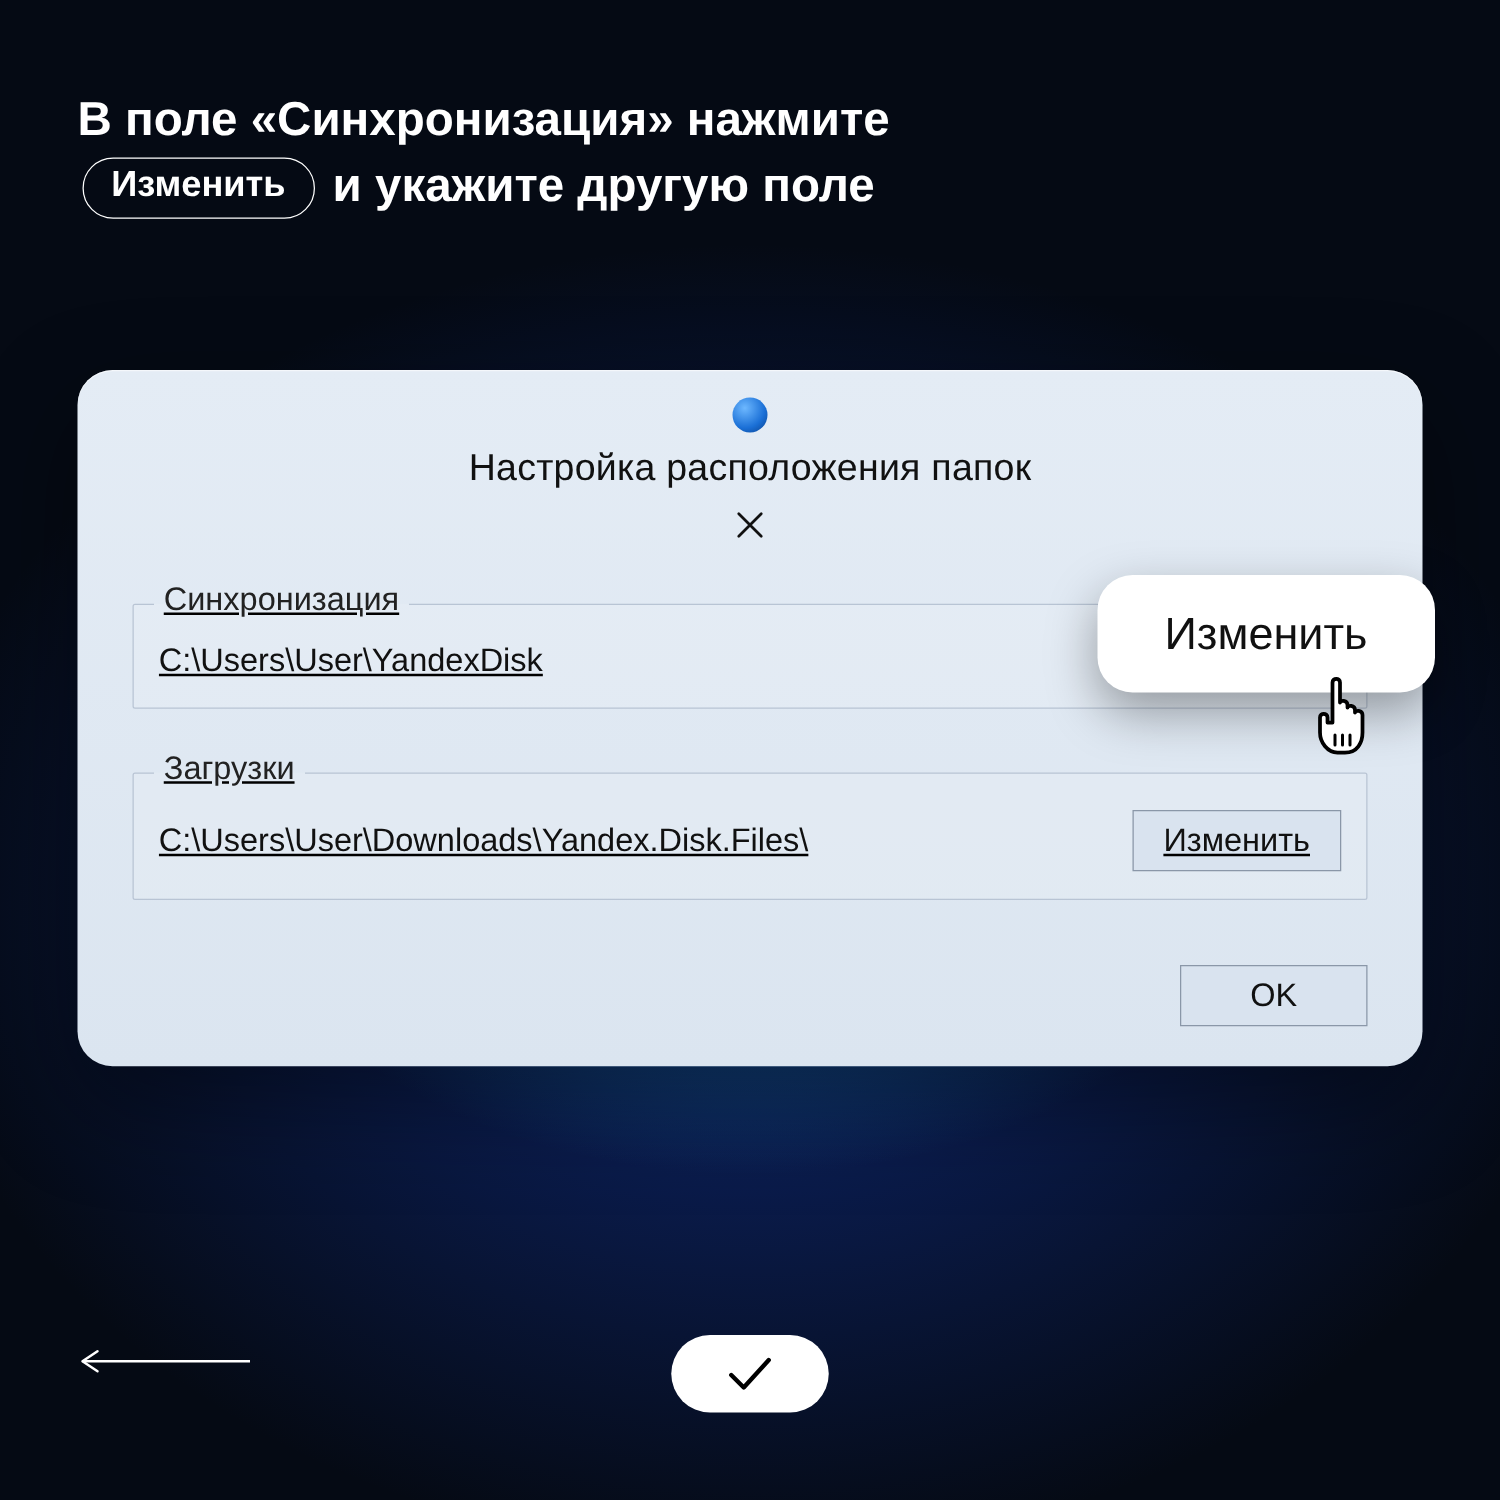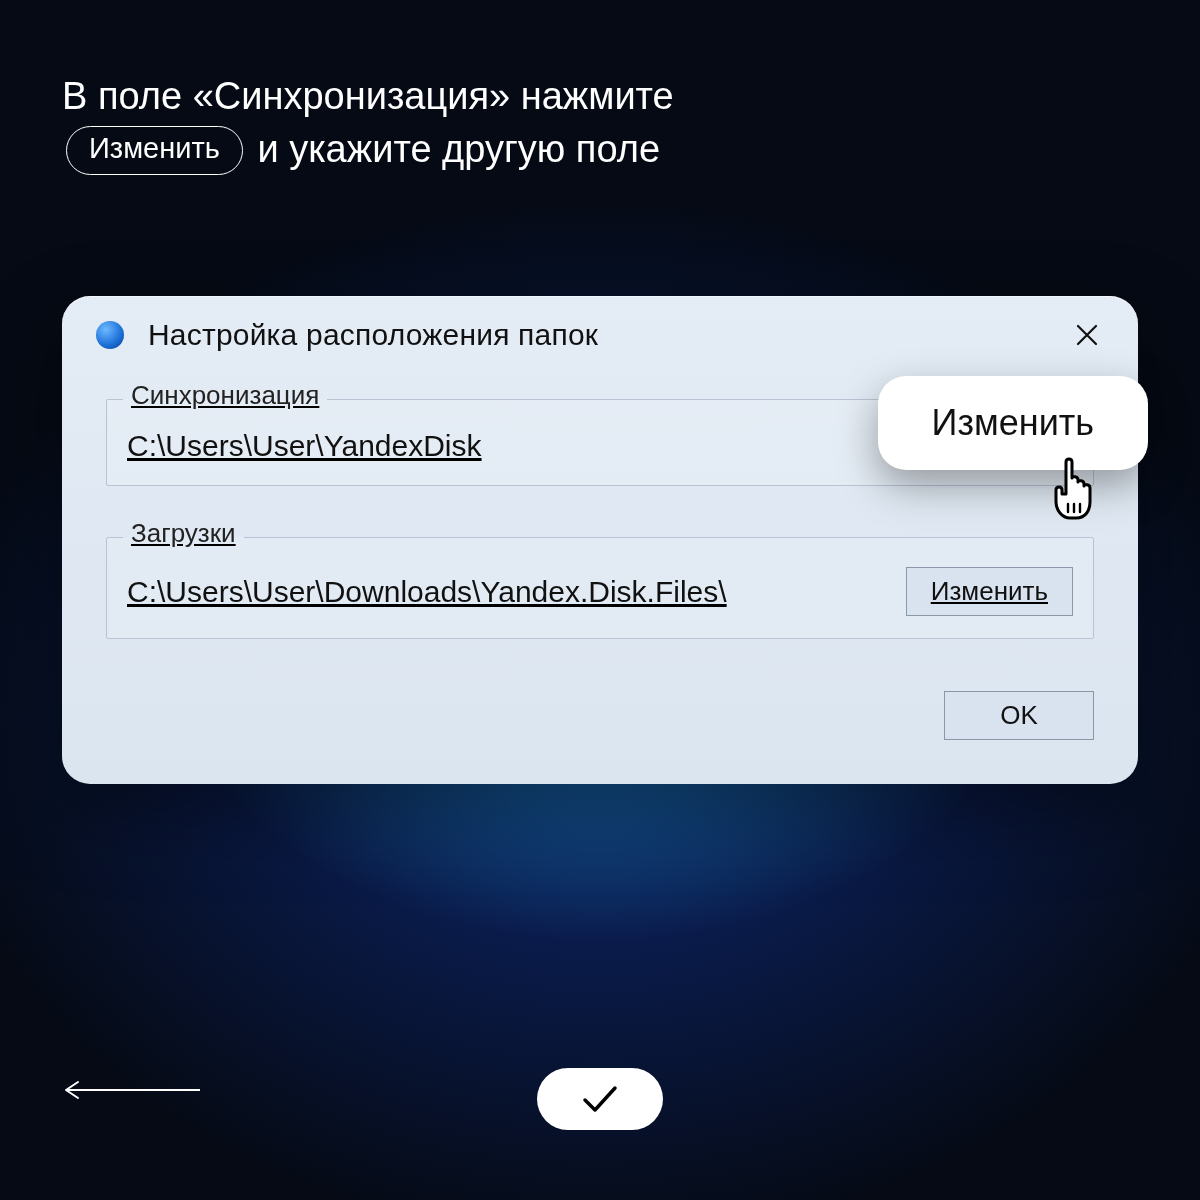--- a/index.html
+++ b/index.html
@@ -22,21 +22,21 @@
   z-index: 1;
   padding: 70px 62px 0 62px;
   height: 100%;
   display: flex;
   flex-direction: column;
 }
 .instruction {
   color: #fff;
   font-size: 38px;
   line-height: 1.4;
-  font-weight: 400;
+  font-weight: 700;
 }
 .instruction .pill {
   display: inline-block;
   border: 1.5px solid #fff;
   border-radius: 999px;
   padding: 1px 22px 5px 22px;
   font-size: 29px;
   vertical-align: 4px;
   margin: 0 4px;
 }
@@ -46,21 +46,22 @@
   border-radius: 28px;
   padding: 0;
   box-shadow: 0 30px 80px rgba(0,0,0,0.4), inset 0 1px 0 rgba(255,255,255,0.6);
   overflow: visible;
   position: relative;
 }
 .titlebar {
   display: flex;
   align-items: center;
   padding: 22px 34px 16px 34px;
-  gap: 24px;
+  gap: 12px;
+  flex-direction: column;
 }
 .app-icon {
   width: 28px; height: 28px;
   border-radius: 50%;
   background: radial-gradient(circle at 35% 30%, #6db8ff 0%, #1a6fd6 60%, #0a3f8a 100%);
   flex: none;
 }
 .title-text {
   font-size: 30px;
   color: #111;
@@ -95,21 +96,21 @@
   margin-left: -4px;
   position: relative;
   top: -4px;
 }
 .field-row {
   display: flex;
   align-items: center;
   gap: 18px;
 }
 .path-text {
-  font-size: 30px;
+  font-size: 26px;
   color: #111;
   flex: 1;
   white-space: nowrap;
   overflow: hidden;
 }
 .highlight-btn {
   position: absolute;
   right: -10px;
   top: 8px;
   background: #fff;
@@ -135,21 +136,21 @@
   font-size: 26px;
   color: #111;
   cursor: pointer;
   min-width: 150px;
   text-align: center;
 }
 .footer-btns {
   display: flex;
   justify-content: flex-end;
   gap: 22px;
-  padding: 24px 44px 44px 44px;
+  padding: 24px 44px 32px 44px;
 }
 .nav-row {
   position: absolute;
   left: 0; right: 0;
   bottom: 70px;
   display: flex;
   align-items: center;
   justify-content: center;
 }
 .back-arrow {

